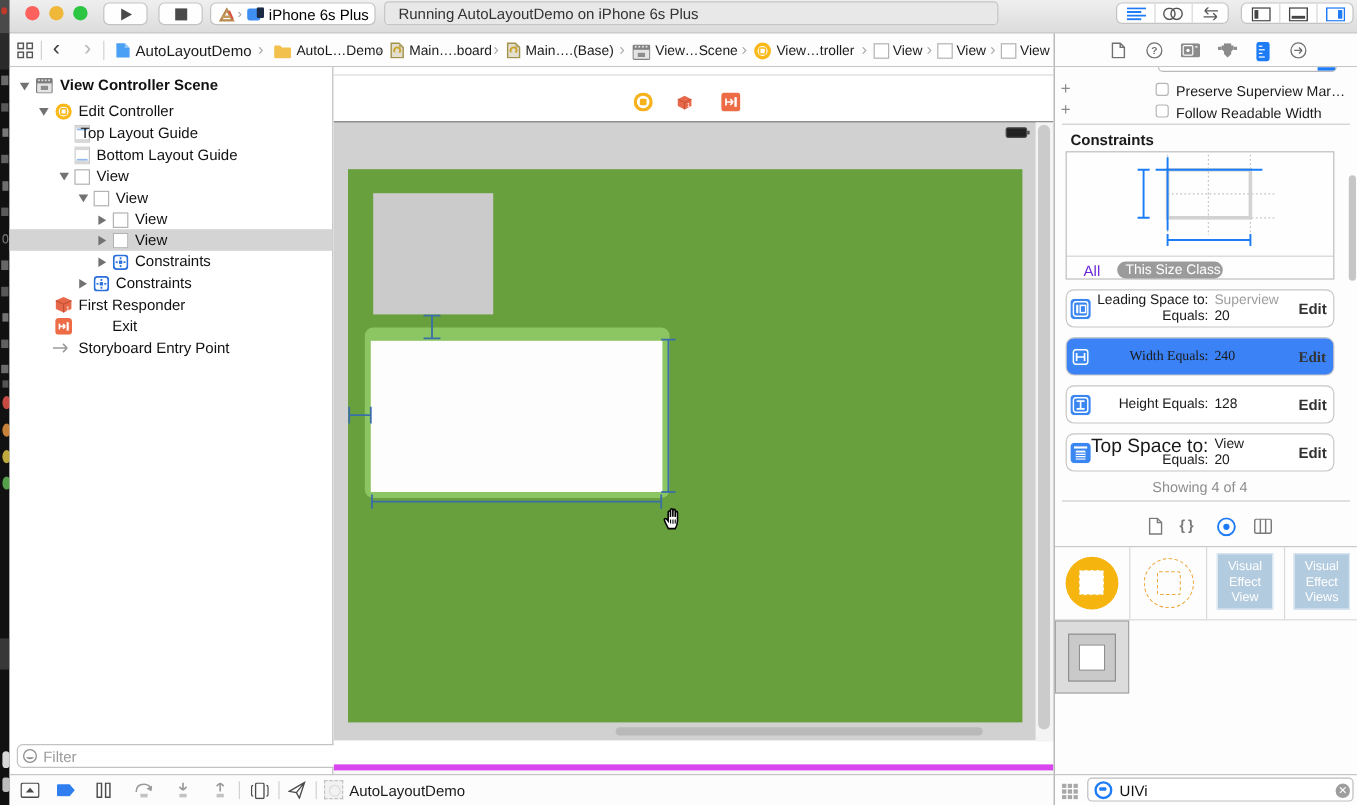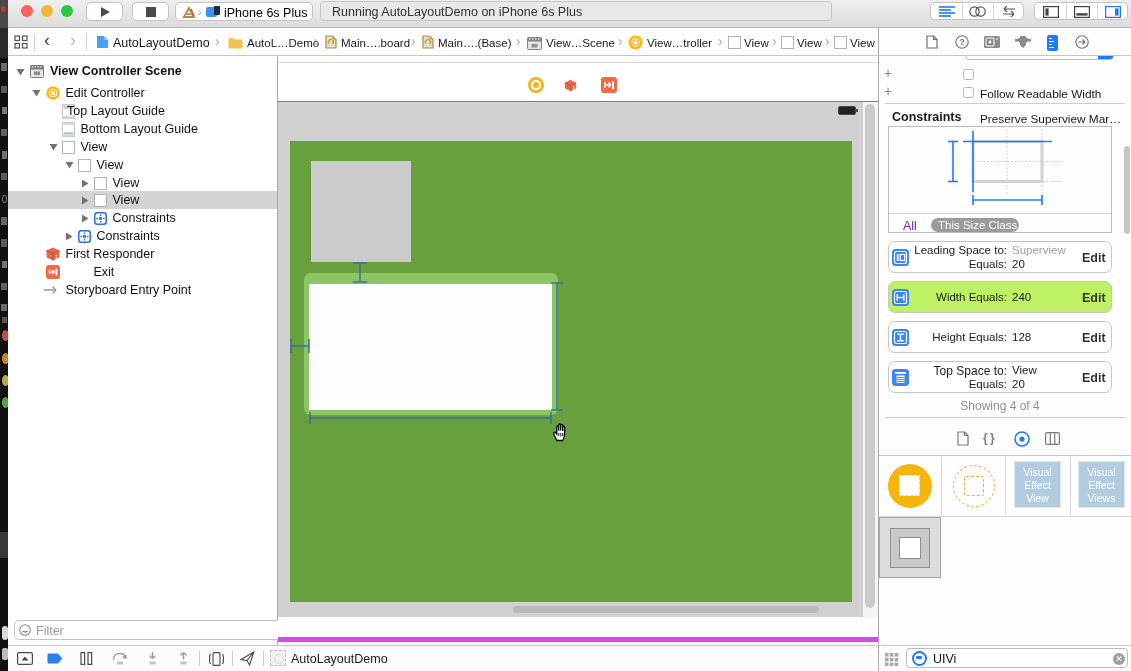--- a/index.html
+++ b/index.html
@@ -456,21 +456,21 @@
   <div id="insp-content">
 
   <div class="abs" style="left:86px;top:-9px;width:149px;height:13px;background:#fff;border:1px solid #b9b9b9;border-radius:0 0 4px 4px;box-sizing:border-box;overflow:hidden;">
     <div class="abs" style="left:132px;top:0;width:15px;height:11px;background:#1e7bf6;"></div>
   </div>
 
   <span class="abs" style="left:5px;top:9px;font-size:14px;color:#8a8a8a;">+</span>
   <span class="abs" style="left:5px;top:27px;font-size:14px;color:#8a8a8a;">+</span>
   <div class="abs" style="left:84px;top:13px;width:11px;height:11px;border:1px solid #b5b5b5;border-radius:2.5px;background:#fff;box-sizing:border-box;"></div>
   <div class="abs" style="left:84px;top:31px;width:11px;height:11px;border:1px solid #b5b5b5;border-radius:2.5px;background:#fff;box-sizing:border-box;"></div>
-  <span class="abs" style="left:101px;top:13px;white-space:nowrap;font-size:11.8px;margin-top:43px;">Preserve Superview Mar…</span>
+  <span class="abs" style="left:101px;top:13px;white-space:nowrap;font-size:11.8px;">Preserve Superview Mar…</span>
   <span class="abs" style="left:101px;top:31px;white-space:nowrap;font-size:11.8px;">Follow Readable Width</span>
   <div class="abs" style="left:6px;top:47px;width:240px;height:1px;background:#cdcdcd;"></div>
   <span class="abs" style="left:13px;top:54px;font-weight:bold;">Constraints</span>
 
   <div class="abs" style="left:9px;top:70px;width:224px;height:107px;background:#fefefe;border:1px solid #bdbdbd;box-sizing:border-box;">
     <svg class="abs" style="left:0;top:0;" width="222" height="86" viewBox="0 0 222 86">
       <g stroke="#c4c4c4" stroke-width="1" stroke-dasharray="1.5 2" fill="none">
         <line x1="84" y1="2" x2="84" y2="69"></line>
         <line x1="118" y1="2" x2="118" y2="69"></line>
         <line x1="153" y1="2" x2="153" y2="69"></line>
@@ -502,21 +502,21 @@
       <rect x="2.5" y="2.5" width="12" height="12" rx="2" fill="none" stroke="#fff" stroke-width="1.2"></rect>
       <rect x="4.8" y="5" width="1.8" height="7" fill="#fff"></rect>
       <rect x="8.2" y="5.5" width="4.5" height="6" fill="none" stroke="#fff" stroke-width="1.2"></rect>
     </svg>
     <span class="abs" style="left:0;top:2px;width:118px;text-align:right;font-size:11.5px;white-space:nowrap;">Leading Space to:</span>
     <span class="abs" style="left:123px;top:2px;font-size:11.5px;color:#9e9e9e;">Superview</span>
     <span class="abs" style="left:0;top:16px;width:118px;text-align:right;font-size:11.5px;">Equals:</span>
     <span class="abs" style="left:123px;top:16px;font-size:11.5px;">20</span>
     <span class="abs" style="left:193px;top:9px;font-size:12.5px;font-weight:bold;color:#333;">Edit</span>
   </div>
-  <div class="abs" style="left:9px;top:224.5px;width:224px;height:32px;background:#bef264;border:1px solid #c6c6c6;border-radius:7px;box-sizing:border-box;">
+  <div class="abs" style="left:9px;top:224.5px;width:224px;height:32px;background:#3b82f6;border:1px solid #c6c6c6;border-radius:7px;box-sizing:border-box;font-family:Liberation Serif, serif;">
     <svg class="abs" style="left:3px;top:7px;" width="17" height="17" viewBox="0 0 17 17">
       <rect x="0" y="0" width="17" height="17" rx="3.5" fill="#3b87f2"></rect>
       <rect x="2.5" y="2.5" width="12" height="12" rx="2" fill="none" stroke="#fff" stroke-width="1.2"></rect>
       <line x1="5.2" y1="5.2" x2="5.2" y2="11.8" stroke="#fff" stroke-width="1.4"></line>
       <line x1="11.8" y1="5.2" x2="11.8" y2="11.8" stroke="#fff" stroke-width="1.4"></line>
       <line x1="5.2" y1="8.5" x2="11.8" y2="8.5" stroke="#fff" stroke-width="1.4"></line>
     </svg>
     <span class="abs" style="left:0;top:9px;width:118px;text-align:right;font-size:11.5px;white-space:nowrap;">Width Equals:</span>
     <span class="abs" style="left:123px;top:9px;font-size:11.5px;">240</span>
     <span class="abs" style="left:193px;top:9px;font-size:12.5px;font-weight:bold;color:#333;">Edit</span>
@@ -535,21 +535,21 @@
   </div>
   <div class="abs" style="left:9px;top:304.5px;width:224px;height:32px;background:#fff;border:1px solid #c6c6c6;border-radius:7px;box-sizing:border-box;">
     <svg class="abs" style="left:3px;top:7px;" width="17" height="17" viewBox="0 0 17 17">
       <rect x="0" y="0" width="17" height="17" rx="3.5" fill="#3b87f2"></rect>
       <rect x="3" y="3" width="11" height="1.8" fill="#fff"></rect>
       <rect x="4.5" y="6.5" width="8" height="7.5" fill="#fff"></rect>
       <line x1="4.5" y1="8.6" x2="12.5" y2="8.6" stroke="#3b87f2" stroke-width="1"></line>
       <line x1="4.5" y1="10.6" x2="12.5" y2="10.6" stroke="#3b87f2" stroke-width="1"></line>
       <line x1="4.5" y1="12.6" x2="12.5" y2="12.6" stroke="#3b87f2" stroke-width="1"></line>
     </svg>
-    <span class="abs" style="left:0;top:2px;width:118px;text-align:right;font-size:12px;white-space:nowrap;">Top Space to:</span>
+    <span class="abs" style="left:0;top:2px;width:118px;text-align:right;font-size:16px;white-space:nowrap;">Top Space to:</span>
     <span class="abs" style="left:123px;top:2px;font-size:11.5px;">View</span>
     <span class="abs" style="left:0;top:16px;width:118px;text-align:right;font-size:11.5px;">Equals:</span>
     <span class="abs" style="left:123px;top:16px;font-size:11.5px;">20</span>
     <span class="abs" style="left:193px;top:9px;font-size:12.5px;font-weight:bold;color:#333;">Edit</span>
   </div>
   <span class="abs" style="left:9px;top:343px;width:224px;text-align:center;font-size:12px;color:#8e8e8e;">Showing 4 of 4</span>
   <div class="abs" style="left:6px;top:361px;width:240px;height:1px;background:#cdcdcd;"></div>
 
   <div class="abs" style="left:245px;top:90px;width:6px;height:88px;background:#c6c6c6;border-radius:3px;"></div>
 

